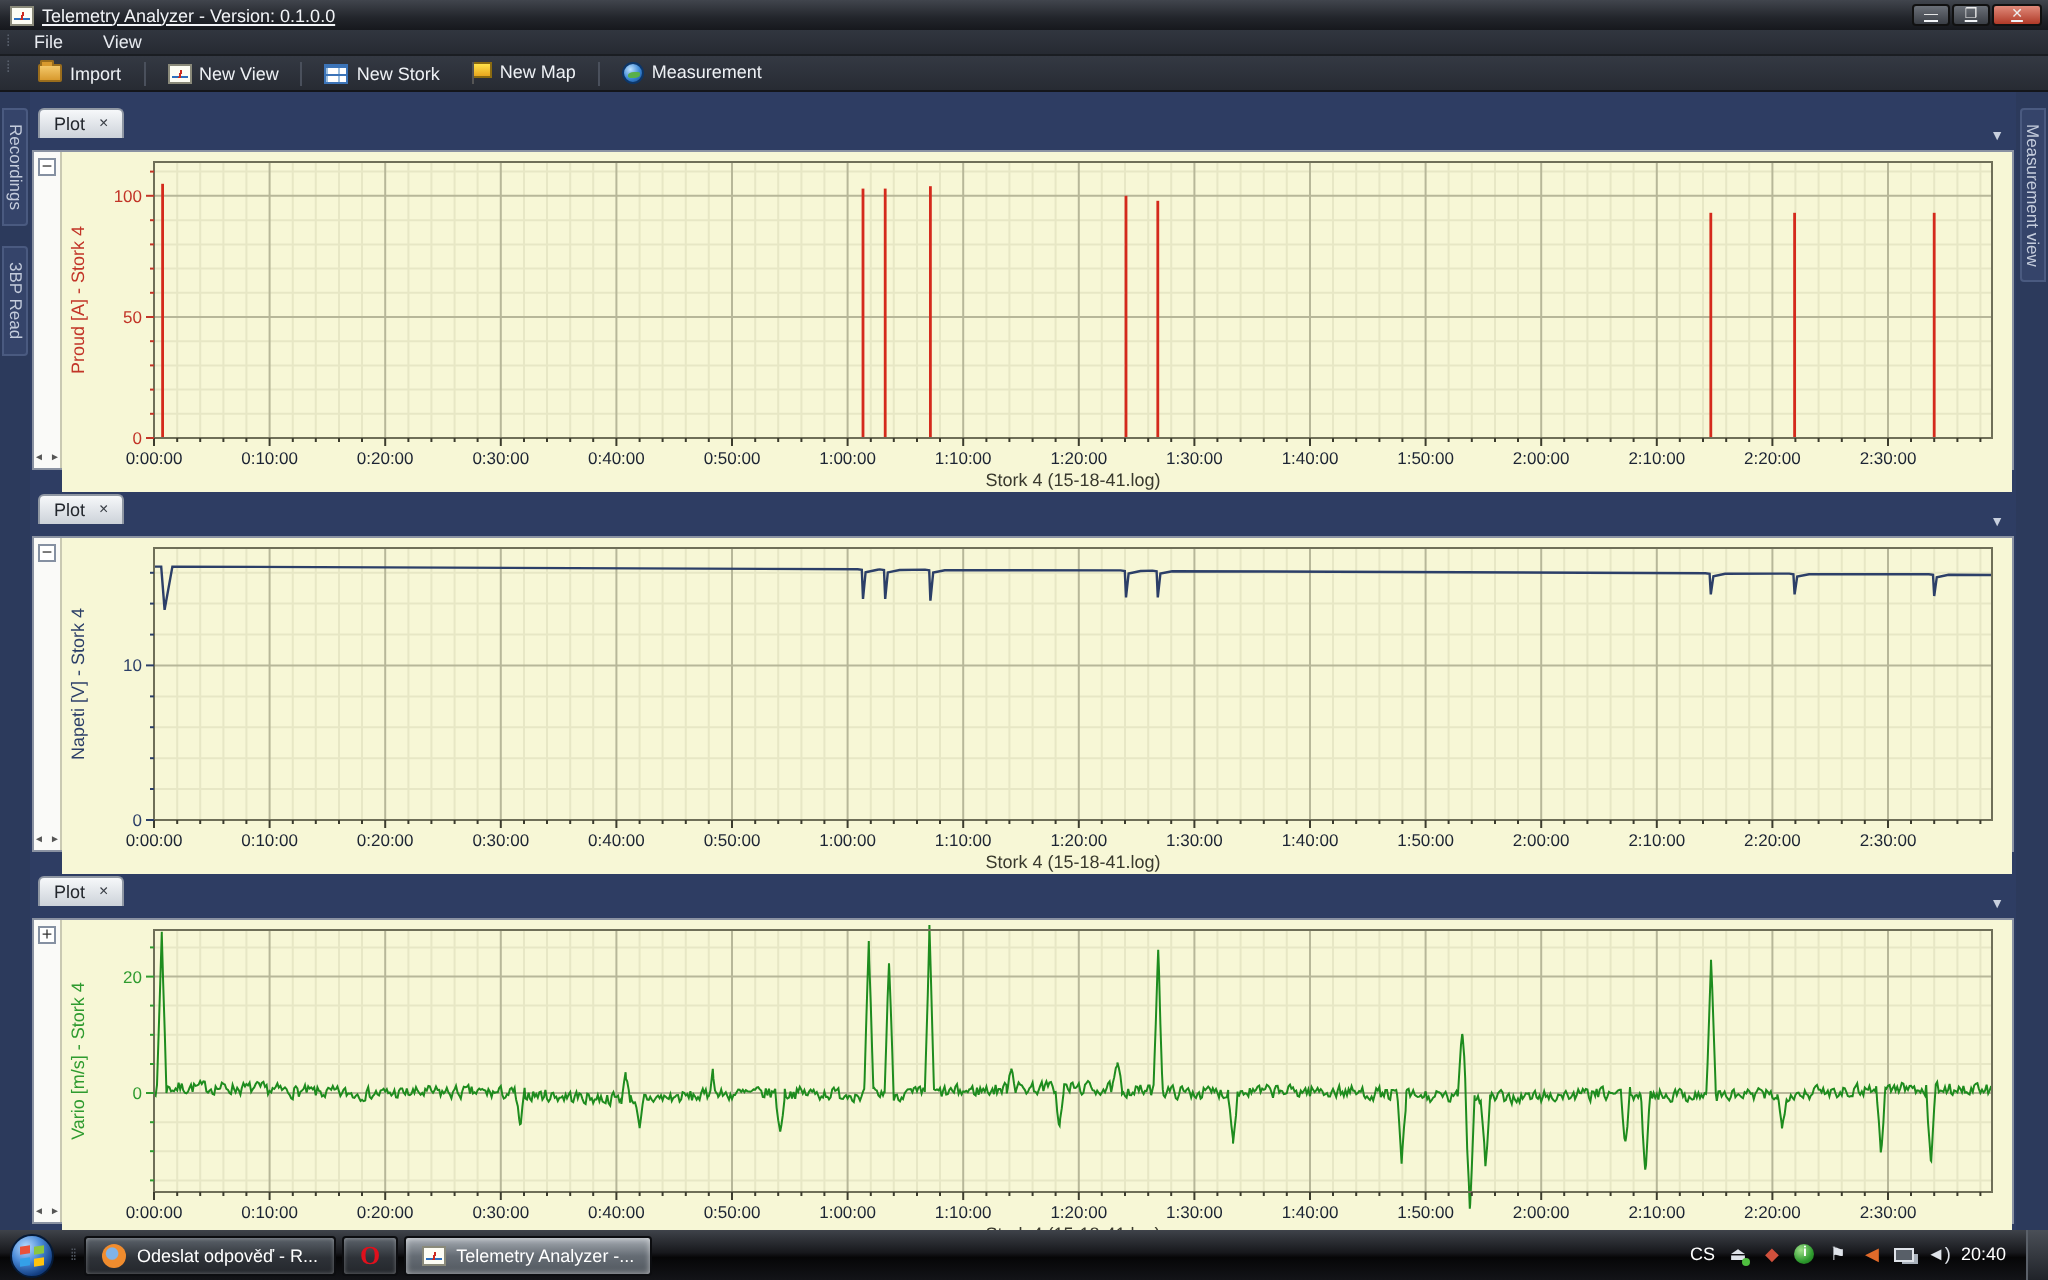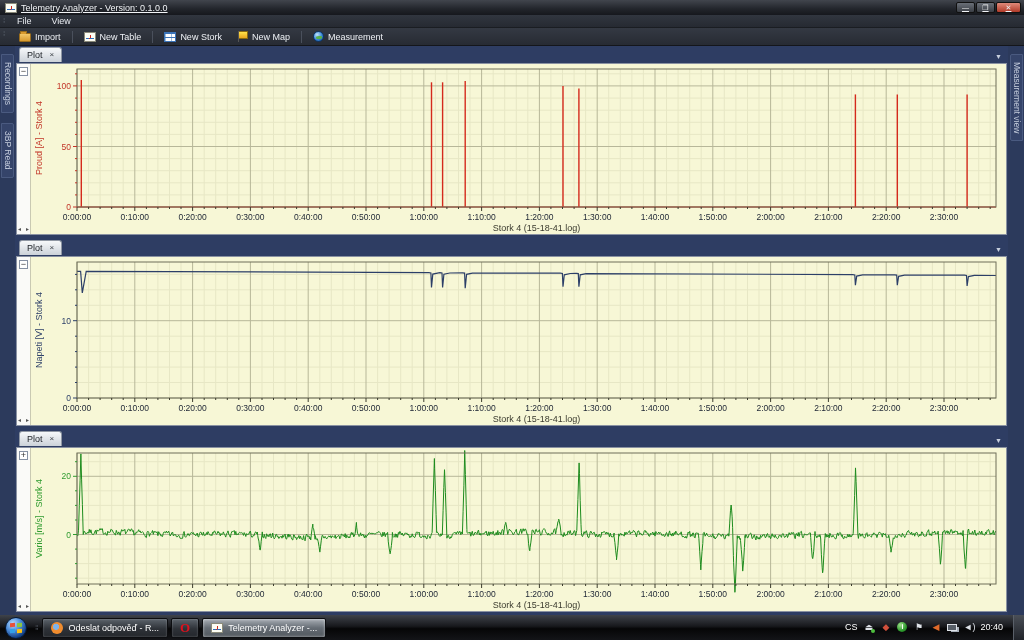--- a/index.html
+++ b/index.html
@@ -11,21 +11,21 @@
   .titlebar .app-ico { margin:0 4px 0 2px; }
   .win-btns { margin-left:auto; display:flex; gap:1px; }
   .win-btn { width:19px; height:11px; border:1px solid #111; border-radius:2px; background:linear-gradient(#6b7078,#3a3e45); color:#eee; font-size:7px; line-height:9px; text-align:center; }
   .win-btn.close { background:linear-gradient(#e08a7a,#b03a28); width:25px; }
 
   .menubar { height:13px; background:linear-gradient(#31363f,#262a32); display:flex; align-items:center; gap:14px; padding-left:14px; color:#e8ebf0; font-size:9px; border-bottom:1px solid #1a1d22; position:relative; }
   .grip { position:absolute; left:3px; top:1px; color:#5b626e; font-size:8px; letter-spacing:-1px; }
   .menu-item { padding:1px 3px; }
 
   .toolbar { height:18px; background:linear-gradient(#343943,#272b33); display:flex; align-items:center; gap:4px; padding-left:14px; color:#eef1f5; font-size:9px; border-bottom:1px solid #14161b; position:relative; }
-  .tool-btn { display:flex; align-items:flex-end; gap:4px; padding:1px 5px; border-radius:2px; }
+  .tool-btn { display:flex; align-items:flex-start; gap:4px; padding:1px 5px; border-radius:2px; }
   .tool-sep { width:1px; height:12px; background:#4a505c; margin:0 2px; }
 
   
   .mini-chart { width:12px; height:10px; background:#fdfdf4; border:1px solid #8a8a7a; position:relative; display:inline-block; }
   .mini-chart::after { content:""; position:absolute; left:1px; right:1px; bottom:2px; height:4px;
      background:linear-gradient(105deg, transparent 46%, #cc2a1f 46%, #cc2a1f 58%, transparent 58%), linear-gradient(to top, #2c6fbe 1px, transparent 1px); }
   .folder-ico { width:12px; height:9px; background:linear-gradient(#f3c86a,#d89a2e); border:1px solid #9a6d1c; border-radius:1px; position:relative; display:inline-block; }
   .folder-ico::before { content:""; position:absolute; top:-3px; left:0; width:5px; height:2px; background:#d89a2e; border:1px solid #9a6d1c; border-bottom:none; border-radius:1px 1px 0 0; }
   .table-ico { width:12px; height:10px; background:#fff; border:1px solid #3c74b8; display:inline-block;
      background-image:linear-gradient(#3c74b8 1px, transparent 1px), linear-gradient(90deg,#9cbede 1px, transparent 1px); background-size:6px 4px; }
@@ -40,21 +40,21 @@
   .main { position:absolute; top:46px; left:0; right:0; height:569px; display:flex; background:#2e3d63; }
   .side { background:#2c3a5c; display:flex; flex-direction:column; align-items:center; gap:10px; padding-top:8px; }
   .side.left { width:15px; }
   .side.right { width:16px; }
   .vtab { writing-mode:vertical-rl; font-size:8.5px; color:#c4ccdc; background:#35446a; border:1px solid #4a5a80; border-radius:0 2px 2px 0; padding:7px 0; width:13px; text-align:center; }
   .side.right .vtab { border-radius:2px 0 0 2px; }
 
   .center { flex:1; display:flex; flex-direction:column; gap:5px; padding:1px 1px 0 1px; min-width:0; }
   .panel { display:flex; flex-direction:column; min-height:0; }
   .panel.p1 { height:188px; } .panel.p2 { height:186px; } .panel.p3 { height:181px; }
-  .tabstrip { height:16px; position:relative; display:flex; align-items:flex-start; }
+  .tabstrip { height:28px; position:relative; display:flex; align-items:center; }
   .tab { margin-left:3px; background:linear-gradient(#f6f8fa,#ccd2d9); border:1px solid #8f97a3; border-bottom:none; border-radius:3px 3px 0 0; color:#22262c; font-size:9px; padding:2px 7px; display:flex; align-items:center; gap:7px; }
   .tab .tab-close { color:#3a3f46; font-size:8px; line-height:8px; }
   .strip-caret { position:absolute; right:5px; bottom:3px; color:#c8d0de; font-size:7px; }
   .panelbody { flex:1; display:flex; background:#f7f7d6; border:1px solid #8a92a2; min-height:0; }
   .legendstrip { width:14px; background:#fafaf8; border-right:1px solid #c9c9b2; display:flex; flex-direction:column; justify-content:space-between; align-items:center; padding:3px 0 2px 0; }
   .expander { width:9px; height:9px; border:1px solid #8590a2; background:#fff; color:#333; font-size:9px; line-height:7px; text-align:center; }
   .scroll-arrows { display:flex; gap:3px; color:#555; font-size:5px; }
   .chartwrap { flex:1; position:relative; min-width:0; }
   .chartwrap svg { position:absolute; left:0; top:0; }
 
@@ -99,21 +99,21 @@
 
 <div class="toolbar">
   <span class="grip">⁞</span>
   <span class="tool-btn">
     <span class="folder-ico"></span>
     <span>Import</span>
   </span>
   <span class="tool-sep"></span>
   <span class="tool-btn">
     <span class="mini-chart"></span>
-    <span>New Table</span>
+    <span>New View</span>
   </span>
   <span class="tool-sep"></span>
   <span class="tool-btn">
     <span class="table-ico"></span>
     <span>New Stork</span>
   </span>
   <span class="tool-btn">
     <span class="flag-ico"></span>
     <span>New Map</span>
   </span>

